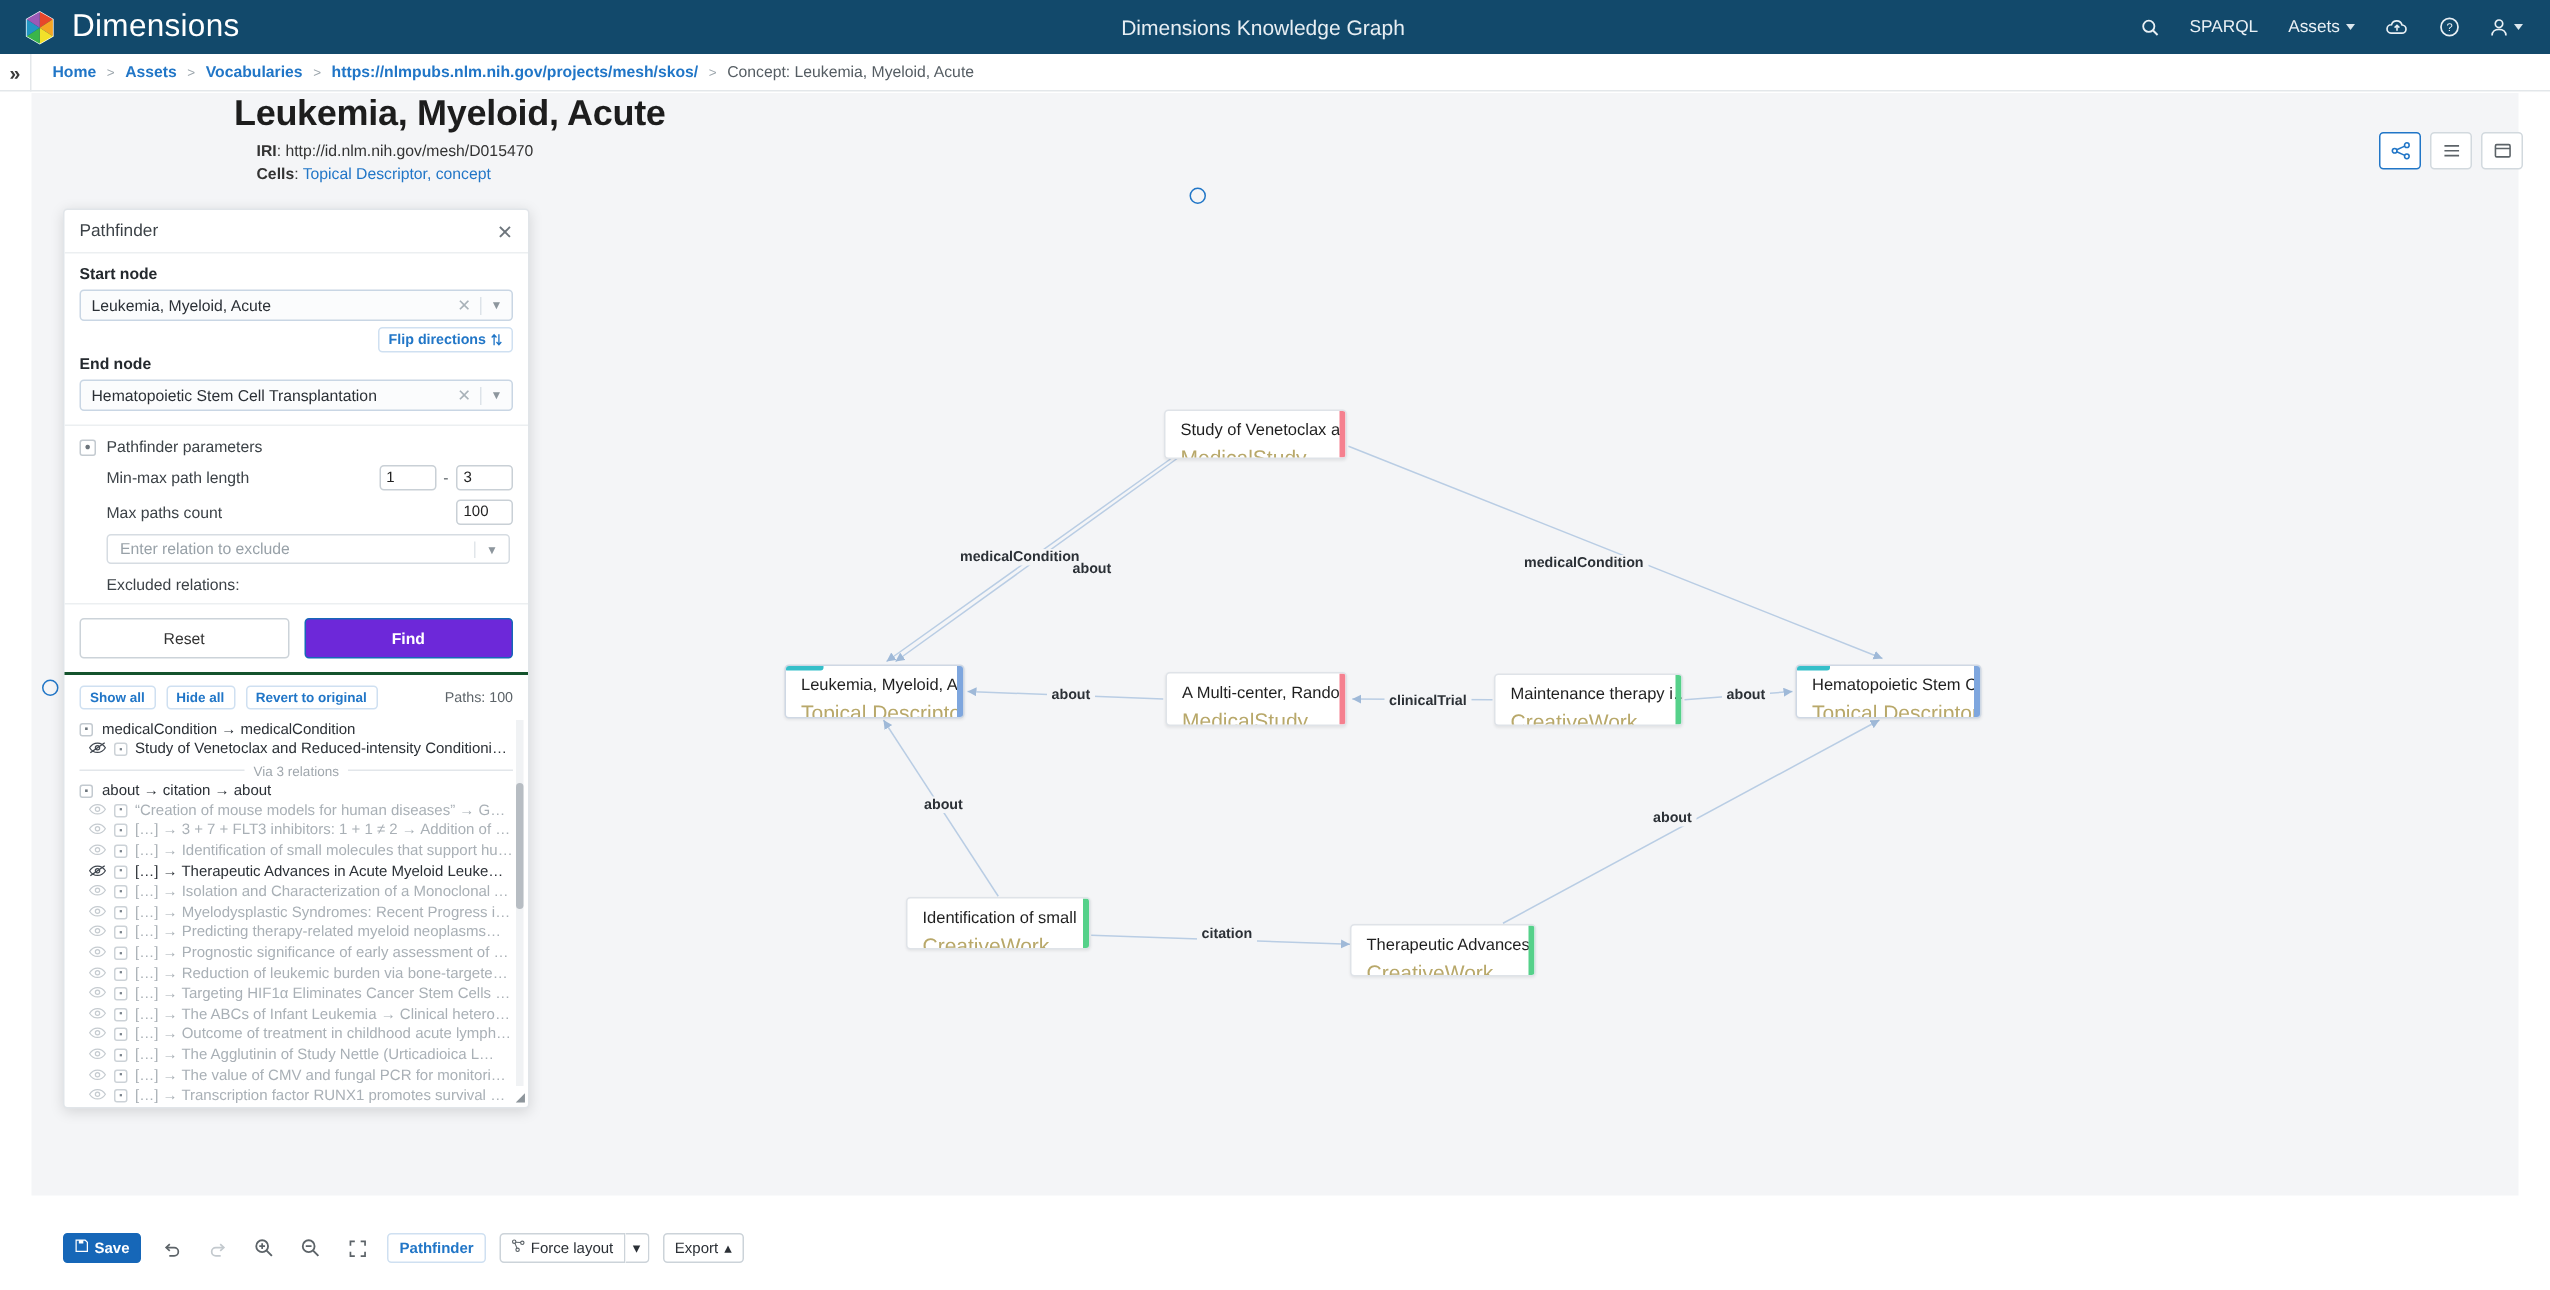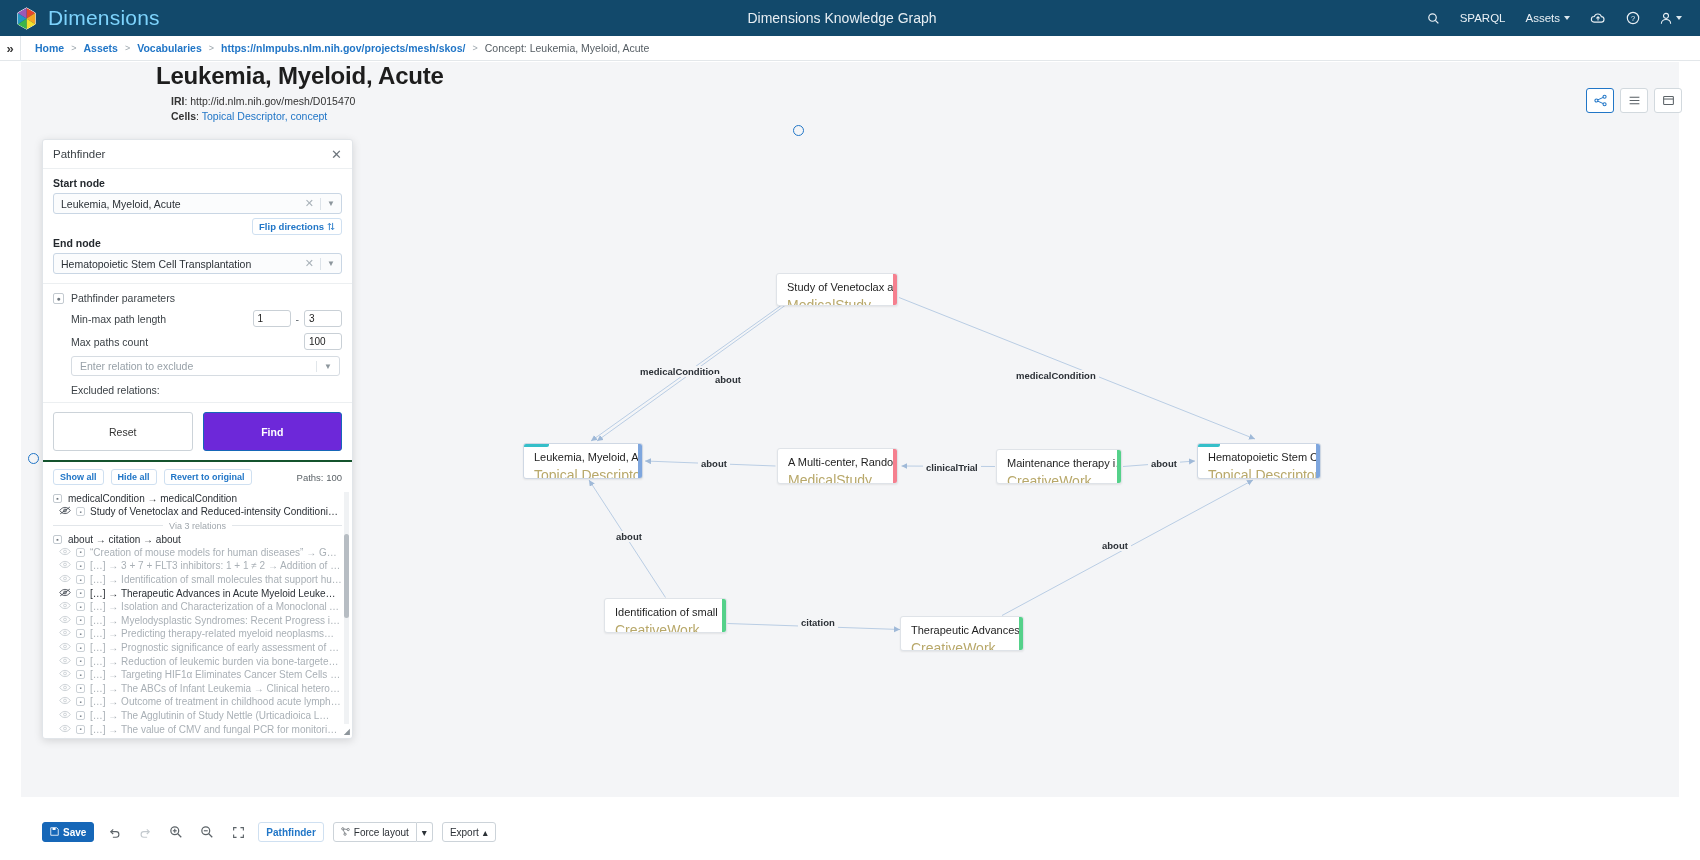--- a/index.html
+++ b/index.html
@@ -12,21 +12,21 @@
 
   
   .topbar {
     position: absolute; top: 0; left: 0; width: 1700px; height: 36px;
     background: #12496b;
     display: flex; align-items: center;
     color: #ffffff;
   }
   .brand { display: flex; align-items: center; gap: 9px; padding-left: 14px; }
   .brand-logo { width: 25px; height: 25px; position: relative; }
-  .brand-name { font-size: 21px; font-weight: 300; letter-spacing: .2px; color:#7dd3fc; }
+  .brand-name { font-size: 21px; font-weight: 300; letter-spacing: .2px; color:#ffffff; }
   .topbar-center {
     position: absolute; left: 0; right: 16px; text-align: center;
     font-size: 14px; color: #e7eef3; pointer-events: none;
   }
   .topbar-right {
     margin-left: auto; display: flex; align-items: center; gap: 20px;
     padding-right: 18px; font-size: 11.5px; position: relative; z-index: 3;
   }
   .topbar-right .ti { display:flex; align-items:center; gap:4px; color:#e9f0f5; cursor:pointer; }
   .caret-d { width:0;height:0;border-left:3.5px solid transparent;border-right:3.5px solid transparent;border-top:4px solid #dce7ee; display:inline-block; }
@@ -117,21 +117,21 @@
               display:inline-flex; align-items:center; justify-content:center;
               font-size:7px; color:#6d757c; margin-right:7px; cursor:pointer; background:#fff;}
   .numbox { width: 38px; height: 17px; border:1px solid #c9d0d6; border-radius:3px;
             font-size:10px; color:#222; padding-left:4px; display:flex; align-items:center; }
   .dash { margin: 0 5px; color:#5c6368; }
   .exinput { width: 100%; height: 20px; border:1px solid #d6dce2; border-radius:3px;
              display:flex; align-items:center; padding-left:8px; font-size:10.5px; color:#98a1a8; }
   .exinput .sdiv2 { margin-left:auto; width:1px; height:11px; background:#e1e6ea; }
   .exinput .sc2 { padding: 0 7px; color:#8d969d; font-size:8px; }
   .pf-actions { display:flex; gap:10px; padding: 9px 10px; border-top:1px solid #eceff1; }
-  .btn { flex:1; height: 39px; border-radius:3px; font-size:10.5px; display:flex;
+  .btn { flex:1; height: 27px; border-radius:3px; font-size:10.5px; display:flex;
          align-items:center; justify-content:center; cursor:pointer; }
   .btn-reset { border:1px solid #ccd3d9; background:#fff; color:#333; }
   .btn-find  { background:#6d28d9; color:#fff; font-weight:700; border:1px solid #1667b8; }
   .pf-sub { display:flex; align-items:center; gap:7px; padding: 7px 10px 5px;
             border-top:2px solid #14532d; }
   .minibtn { border:1px solid #cfe0f1; border-radius:3px; background:#fff; color:#2176c7;
              font-size:9px; font-weight:700; padding: 2px 6px; cursor:pointer; }
   .pathcount { margin-left:auto; font-size:9.5px; color:#5c6368; }
 
   .pf-list { flex:1; overflow:hidden; position:relative; padding: 0 10px 4px; }

